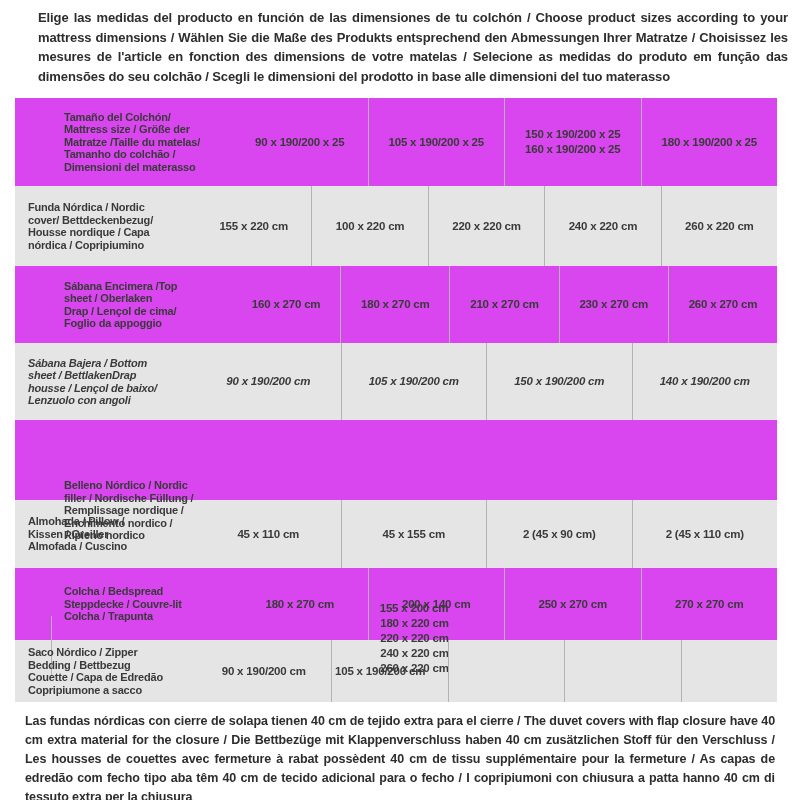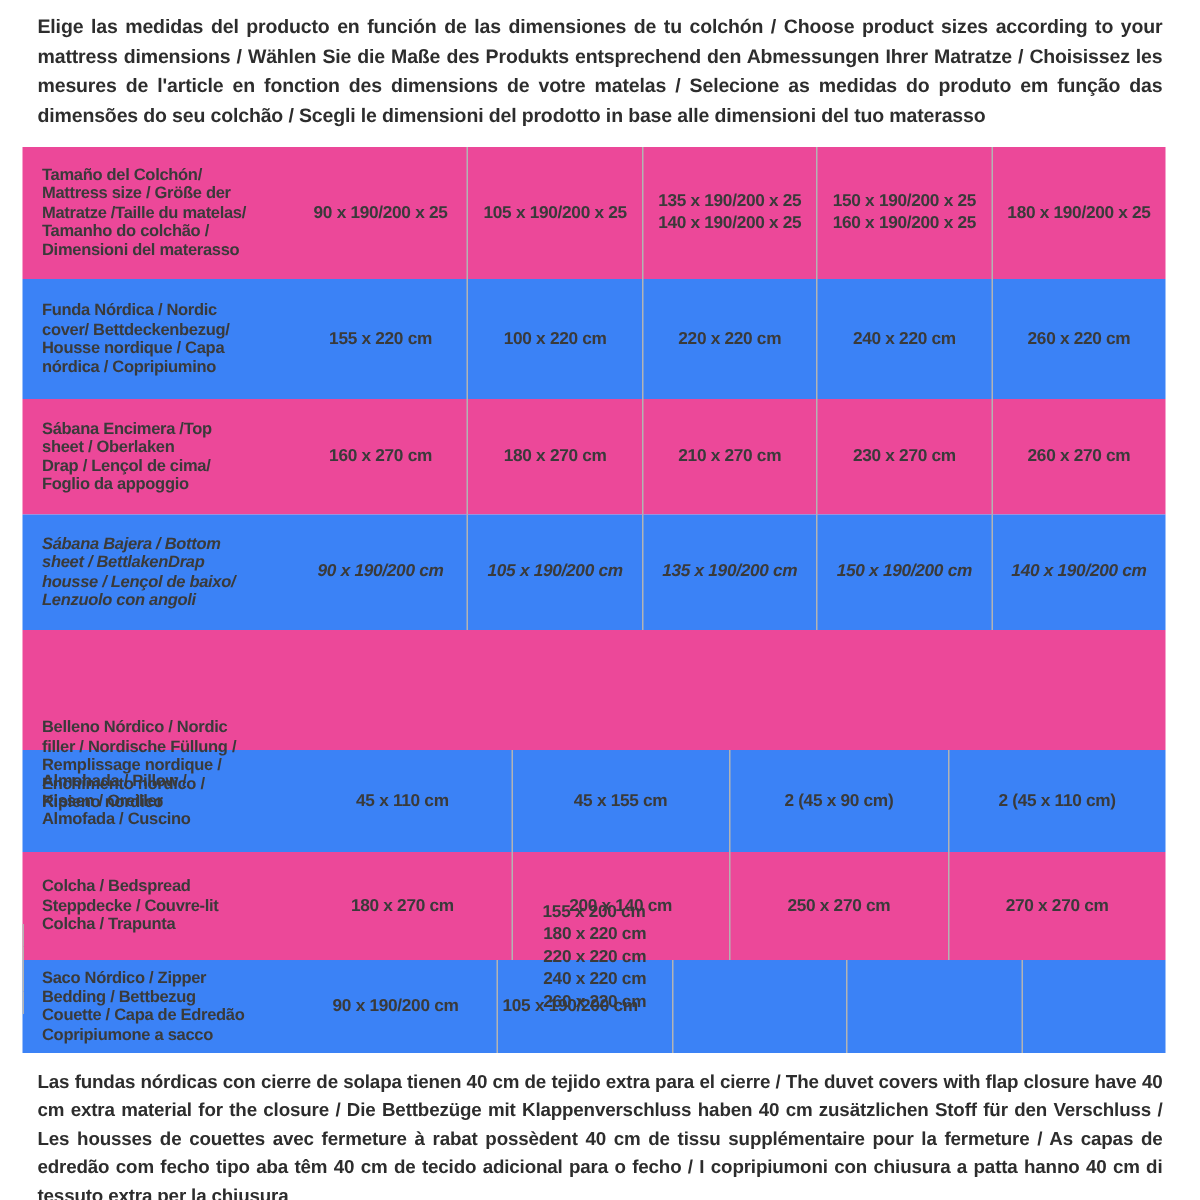--- a/index.html
+++ b/index.html
@@ -6,34 +6,34 @@
   body {
     width: 800px; height: 800px;
     background: #ffffff;
     font-family: "Liberation Sans", sans-serif;
     font-weight: bold;
     position: relative;
     overflow: hidden;
   }
   .intro {
     position: absolute;
-    left: 25px; top: 8px; width: 750px;
+    left: 38px; top: 8px; width: 750px;
     margin: 0;
     text-align: justify;
     font-size: 13px;
     line-height: 19.5px;
     letter-spacing: -0.1px;
     color: #2d2d2d;
   }
   .size-table {
     position: absolute;
     left: 15px; top: 98px; width: 762px;
   }
-  .row { display: flex; background: #3b82f6; }
-  .row.gray { background: #ec4899; }
+  .row { display: flex; background: #e5e5e5; }
+  .row.gray { background: #d946ef; padding-left: 36px; }
   .r1 { height: 88px; }
   .r2 { height: 80px; }
   .r3 { height: 77px; }
   .r4 { height: 77px; font-style: italic; }
   .r5 { height: 80px; flex-direction: column; }
   .r6 { height: 68px; }
   .r7 { height: 72px; justify-content: center; }
   .r8 { height: 62px; gap: 20px; }
   .cell { display: flex; align-items: center; box-sizing: border-box; }
   .cell.label {
@@ -79,22 +79,20 @@
   <div class="size-table">
 
     <div class="row gray r1">
       <div class="cell label">Tamaño del Colchón/
 Mattress size / Größe der
 Matratze /Taille du matelas/
 Tamanho do colchão /
 Dimensioni del materasso</div>
       <div class="cell val">90 x 190/200 x 25</div>
       <div class="cell val">105 x 190/200 x 25</div>
-      <div class="cell val">135 x 190/200 x 25
-140 x 190/200 x 25</div>
       <div class="cell val">150 x 190/200 x 25
 160 x 190/200 x 25</div>
       <div class="cell val">180 x 190/200 x 25</div>
     </div>
 
     <div class="row r2">
       <div class="cell label">Funda Nórdica /  Nordic
 cover/ Bettdeckenbezug/
 Housse nordique  / Capa
 nórdica / Copripiumino</div>
@@ -117,21 +115,20 @@
       <div class="cell val">260 x 270 cm</div>
     </div>
 
     <div class="row r4">
       <div class="cell label">Sábana Bajera / Bottom
 sheet / BettlakenDrap
 housse / Lençol de baixo/
 Lenzuolo con angoli</div>
       <div class="cell val">90 x 190/200 cm</div>
       <div class="cell val">105 x 190/200 cm</div>
-      <div class="cell val">135 x 190/200 cm</div>
       <div class="cell val">150 x 190/200 cm</div>
       <div class="cell val">140 x 190/200 cm</div>
     </div>
 
     <div class="row gray r5">
       <div class="cell label">Belleno Nórdico / Nordic
 filler / Nordische Füllung /
 Remplissage nordique /
 Enchimento nordico /
 Ripieno nordico</div>

